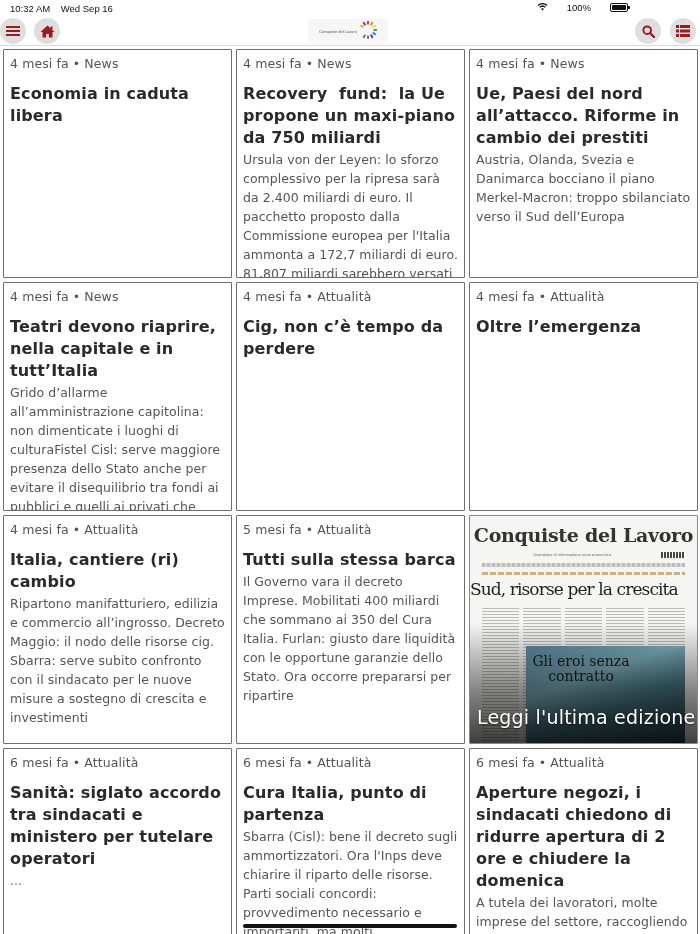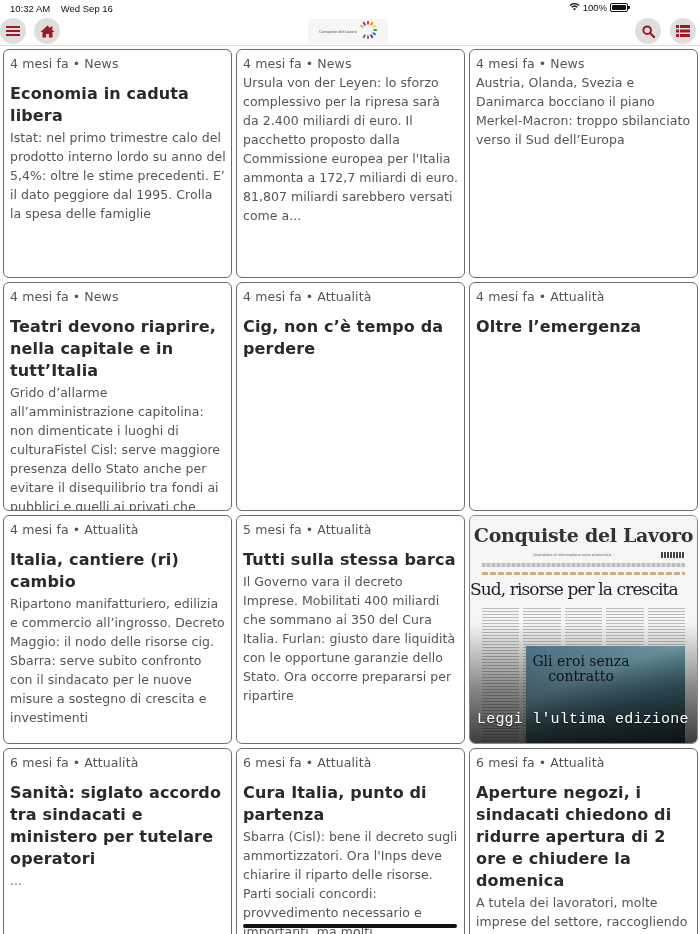--- a/index.html
+++ b/index.html
@@ -2,52 +2,52 @@
 <html><head>
 <meta charset="utf-8">
 <style>
   * { box-sizing: border-box; margin: 0; padding: 0; }
   html, body { width: 700px; height: 934px; overflow: hidden; background: #ffffff; }
   body { font-family: "DejaVu Sans", sans-serif; color: #2b2b2b; position: relative; }
 
   .statusbar { position: absolute; top: 0; left: 0; width: 640px; height: 16px; font-size: 9.5px; font-family: "Liberation Sans", sans-serif; color: #111; }
   .statusbar .left { position: absolute; left: 10px; top: 3px; }
   .statusbar .left span + span { margin-left: 8px; }
-  .statusbar .right { position: absolute; right: 12px; top: 2px; display: flex; align-items: center; gap: 3px; }
+  .statusbar .right { position: absolute; right: 12px; top: 2px; display: flex; align-items: center; gap: 19px; }
   .battery { width: 18px; height: 9px; border: 1px solid #111; border-radius: 2px; padding: 1px; position: relative; }
   .battery::after { content: ""; position: absolute; right: -3px; top: 2px; width: 2px; height: 3px; background: #111; border-radius: 0 1px 1px 0; }
   .battery .fill { width: 100%; height: 100%; background: #111; border-radius: 1px; }
 
   .navbar { position: absolute; top: 16px; left: 0; width: 700px; height: 30px; border-bottom: 1px solid #dcdcdc; background: #fff; }
   .circ-btn { position: absolute; top: 2px; width: 26px; height: 26px; border-radius: 50%; background: #dedede; display: flex; align-items: center; justify-content: center; cursor: pointer; }
   .circ-btn svg { display: block; }
   .logo { position: absolute; left: 308px; top: 3px; width: 80px; height: 25px; background: #f6f6f6; display: flex; align-items: center; justify-content: center; gap: 2px; }
   .logo .logo-text { font-size: 4px; color: #555; font-family: "Liberation Sans", sans-serif; }
 
   .grid { position: absolute; top: 49px; left: 3px; width: 695px; display: grid; grid-template-columns: 229px 229px 229px; grid-auto-rows: 229px; column-gap: 4px; row-gap: 4px; }
-  .card { border: 1px solid #6e6e6e; border-radius: 6px; background: #fff; padding: 6px 5px 0 6px; overflow: hidden; cursor: pointer; position: relative; }
+  .card { border: 1px solid #6e6e6e; border-radius: 1px; background: #fff; padding: 6px 5px 0 6px; overflow: hidden; cursor: pointer; position: relative; }
   .card .meta { font-size: 12.5px; color: #555; line-height: 16px; letter-spacing: 0.1px; }
   .card .title { font-size: 16px; font-weight: bold; color: #2a2a2a; line-height: 22px; margin-top: 11px; letter-spacing: 0.15px; }
   .card .excerpt { font-size: 12.5px; color: #555; line-height: 19px; margin-top: 1px; letter-spacing: 0.05px; }
 
   .card.promo { padding: 0; border-color: #888; background: #f4f4f4; }
   .paper { position: absolute; inset: 0; background: #f5f5f3; }
   .paper .masthead { position: absolute; top: 8px; left: 0; width: 100%; text-align: center; font-family: "DejaVu Serif", serif; font-size: 19px; font-weight: bold; color: #333; letter-spacing: -0.3px; }
   .paper .subline { position: absolute; top: 36px; left: 12px; right: 12px; height: 6px; display: flex; justify-content: space-between; align-items: center; }
   .paper .subline .tiny { font-size: 3.5px; color: #666; }
   .paper .barcode { width: 24px; height: 6px; background: repeating-linear-gradient(90deg, #444 0 2px, #fff 2px 3px); }
   .paper .rule { position: absolute; top: 47px; left: 12px; right: 12px; height: 4px; background: repeating-linear-gradient(90deg, #bdbdbd 0 3px, #d8d8d8 3px 5px); }
   .paper .kicker { position: absolute; top: 56px; left: 12px; right: 12px; height: 3px; background: repeating-linear-gradient(90deg, #c49a66 0 6px, #f5f5f3 6px 8px); opacity: 0.8; }
   .paper .headline { position: absolute; top: 63px; left: 0; width: 100%; text-align: left; font-family: "DejaVu Serif", serif; font-size: 17px; color: #1e1e1e; letter-spacing: -0.9px; }
   .paper .cols { position: absolute; top: 92px; left: 12px; right: 12px; bottom: 0; display: grid; grid-template-columns: repeat(5, 1fr); gap: 4px; }
   .paper .col { background: repeating-linear-gradient(180deg, #8a8a8a 0 1px, transparent 1px 3px); opacity: 0.55; }
   .paper .photo { position: absolute; top: 130px; left: 56px; right: 12px; bottom: 0; background: linear-gradient(160deg, #5b87a3 0%, #7fb2bf 35%, #4f7f8c 60%, #2e4b58 100%); }
   .paper .photo-text { position: absolute; top: 138px; left: 56px; width: 110px; text-align: center; font-family: "DejaVu Serif", serif; font-size: 14px; line-height: 15px; color: #1b1b1b; }
   .promo .shade { position: absolute; left: 0; right: 0; bottom: 0; height: 120px; background: linear-gradient(180deg, rgba(0,0,0,0) 0%, rgba(0,0,0,0.45) 55%, rgba(0,0,0,0.75) 100%); }
-  .promo .cta { position: absolute; left: 7px; bottom: 15px; font-size: 15px; color: #fff; letter-spacing: 0.2px; text-shadow: 0 1px 2px rgba(0,0,0,0.6); font-family: Liberation Mono, monospace; }
+  .promo .cta { position: absolute; left: 7px; bottom: 15px; font-size: 19px; color: #fff; letter-spacing: 0.2px; text-shadow: 0 1px 2px rgba(0,0,0,0.6); }
 
   .home-indicator { position: absolute; left: 243px; bottom: 6px; width: 214px; height: 4px; border-radius: 3px; background: #111; }
 </style>
 </head>
 <body>
 
 <div class="statusbar">
   <div class="left">
     <span>10:32 AM</span>
     <span>Wed Sep 16</span>
@@ -124,30 +124,31 @@
         </svg>
     </span>
   </div>
 </div>
 
 <div class="grid">
 
   <div class="card">
     <div class="meta">4 mesi fa • News</div>
     <div class="title">Economia in caduta libera</div>
-    <div class="excerpt">Istat: nel primo trimestre calo del prodotto interno lordo su anno del 5,4%: oltre le stime precedenti. E’ il dato peggiore dal 1995. Crolla la spesa delle famiglie</div>
-  </div>
-
-  <div class="card">
-    <div class="meta">4 mesi fa • News</div>
+  </div>
+
+  <div class="card">
+    <div class="meta">4 mesi fa • News</div>
+    <div class="title" style="white-space:pre-wrap">Recovery  fund:  la Ue propone un maxi-piano da 750 miliardi</div>
     <div class="excerpt">Ursula von der Leyen: lo sforzo complessivo per la ripresa sarà da 2.400 miliardi di euro. Il pacchetto proposto dalla Commissione europea per l'Italia ammonta a 172,7 miliardi di euro. 81,807 miliardi sarebbero versati come a...</div>
   </div>
 
   <div class="card">
     <div class="meta">4 mesi fa • News</div>
+    <div class="title">Ue, Paesi del nord all’attacco. Riforme in cambio dei prestiti</div>
     <div class="excerpt">Austria, Olanda, Svezia e Danimarca bocciano il piano Merkel-Macron: troppo sbilanciato verso il Sud dell’Europa</div>
   </div>
 
   <div class="card">
     <div class="meta">4 mesi fa • News</div>
     <div class="title">Teatri devono riaprire, nella capitale e in tutt’Italia</div>
     <div class="excerpt">Grido d’allarme all’amministrazione capitolina: non dimenticate i luoghi di culturaFistel Cisl: serve maggiore presenza dello Stato anche per evitare il disequilibrio tra fondi ai pubblici e quelli ai privati che vivono in ...</div>
   </div>
 
   <div class="card">

